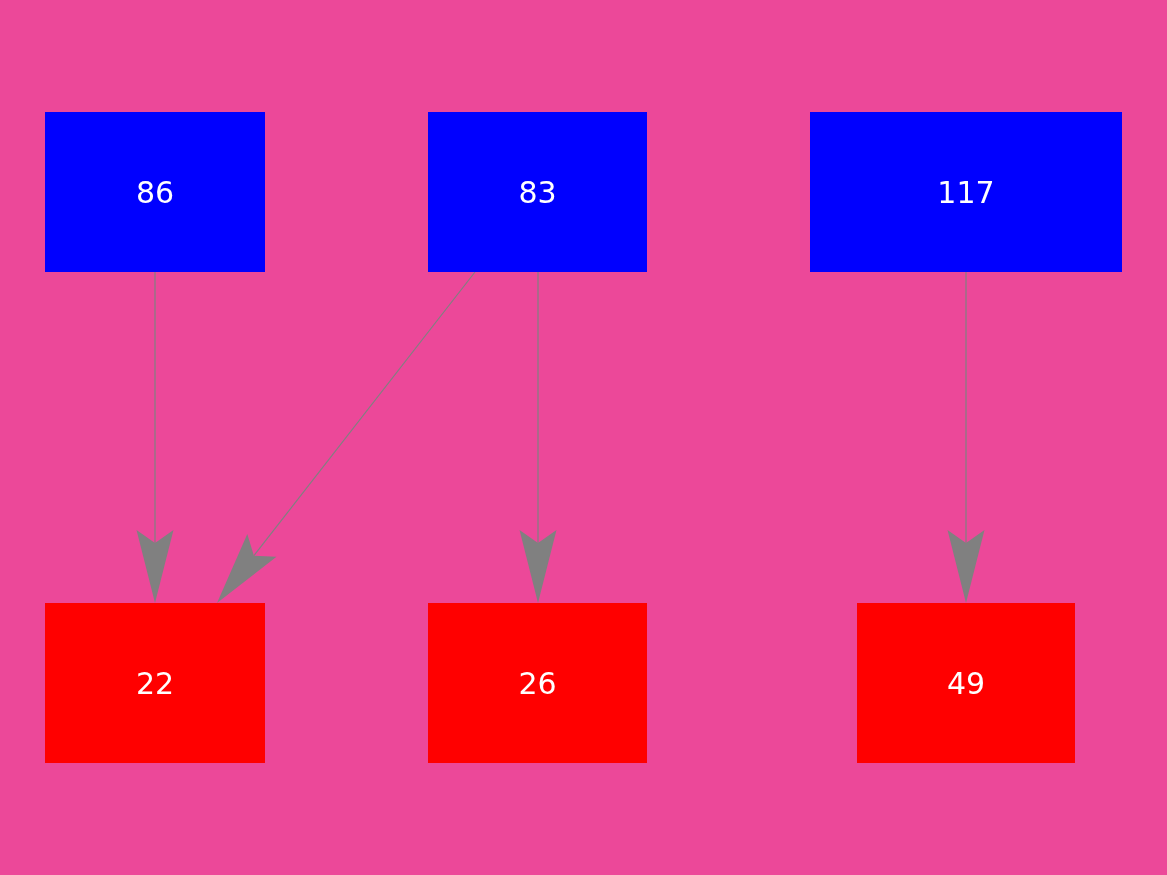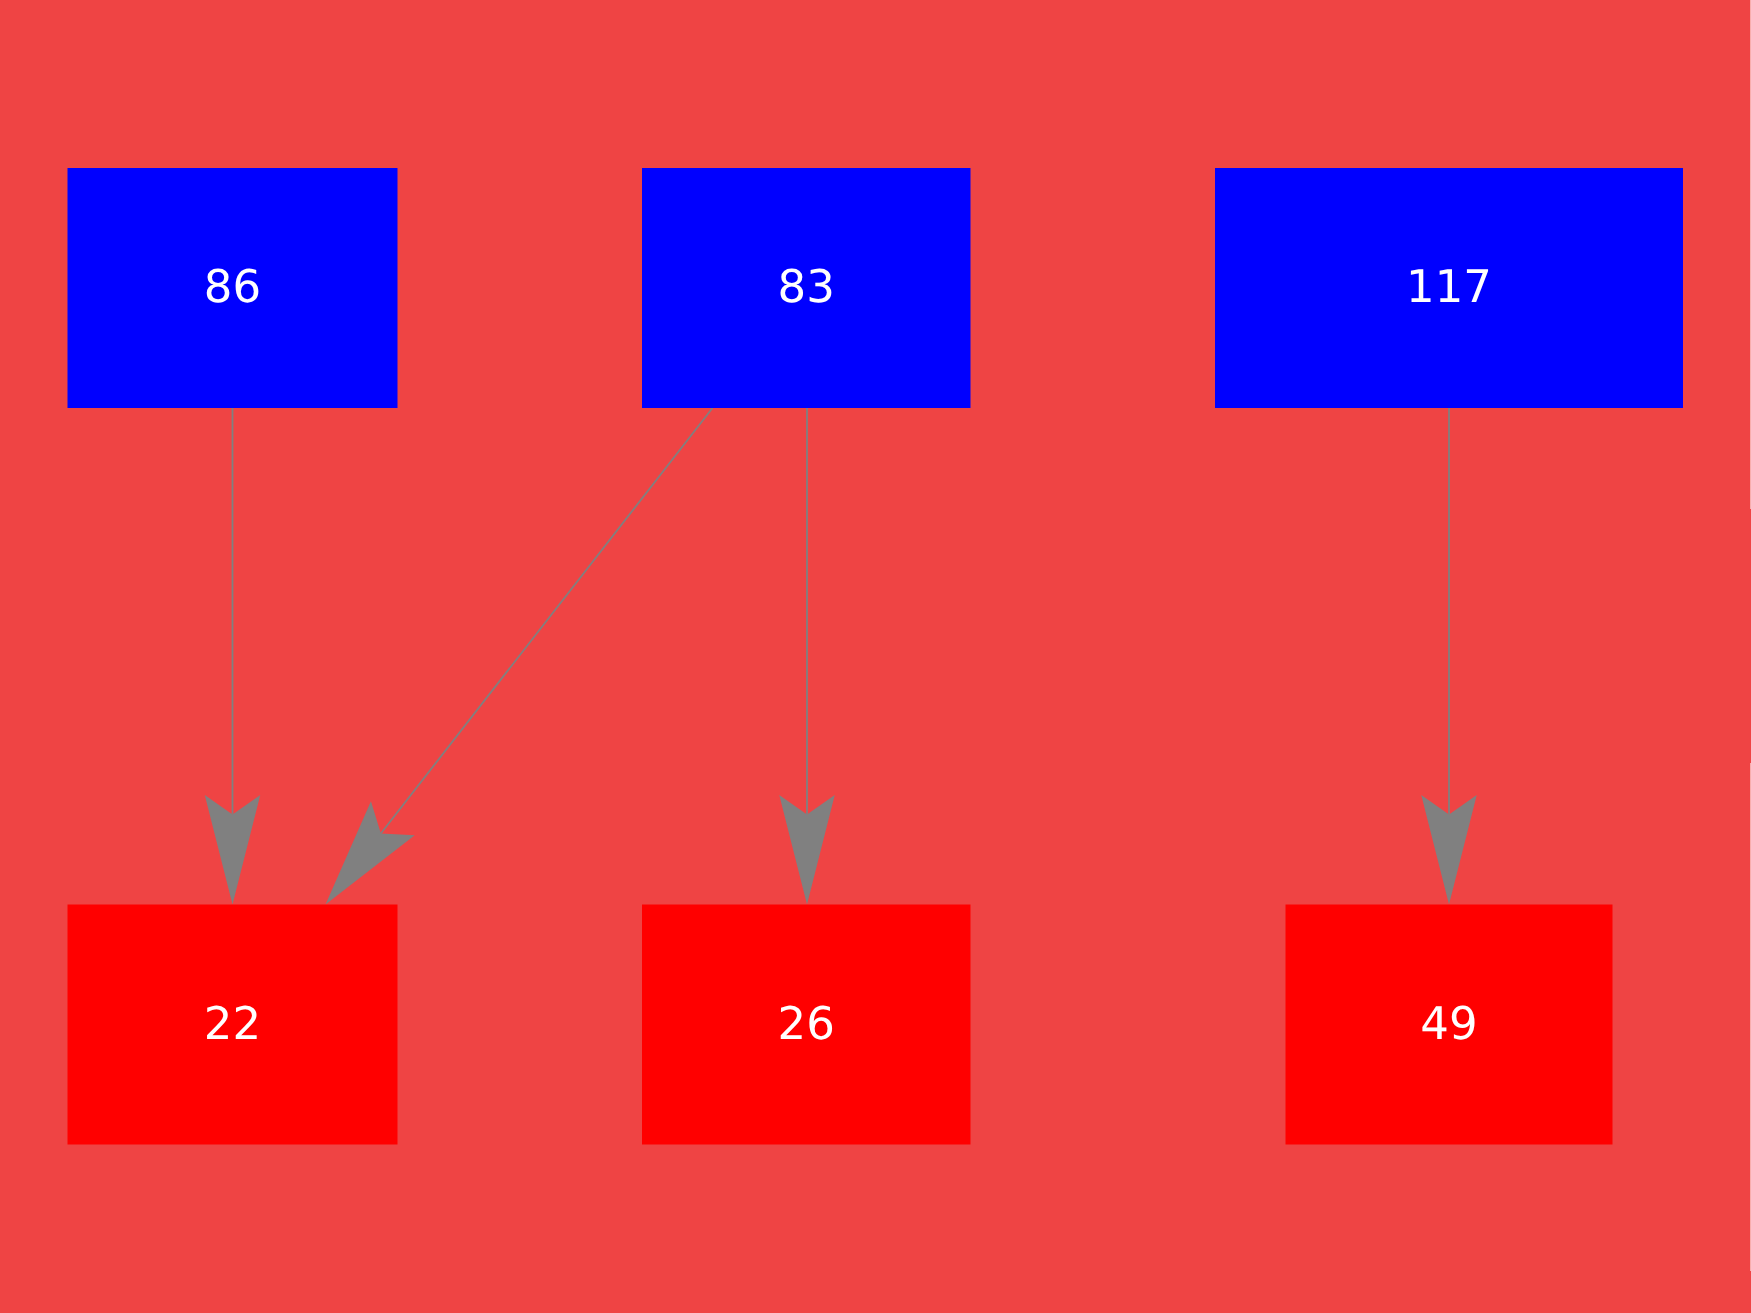--- a/index.html
+++ b/index.html
@@ -5,21 +5,21 @@
   html, body {
     margin: 0;
     padding: 0;
     background: #ffffff;
     font-family: "DejaVu Sans", sans-serif;
   }
   .diagram-wrap {
     position: relative;
     width: 1167px;
     height: 875px;
-    background: #ef4444;
+    background: #ec4899;
     overflow: hidden;
   }
   svg text {
     font-family: "DejaVu Sans", sans-serif;
   }
 </style>
 </head>
 <body>
 
 <div class="diagram-wrap">

